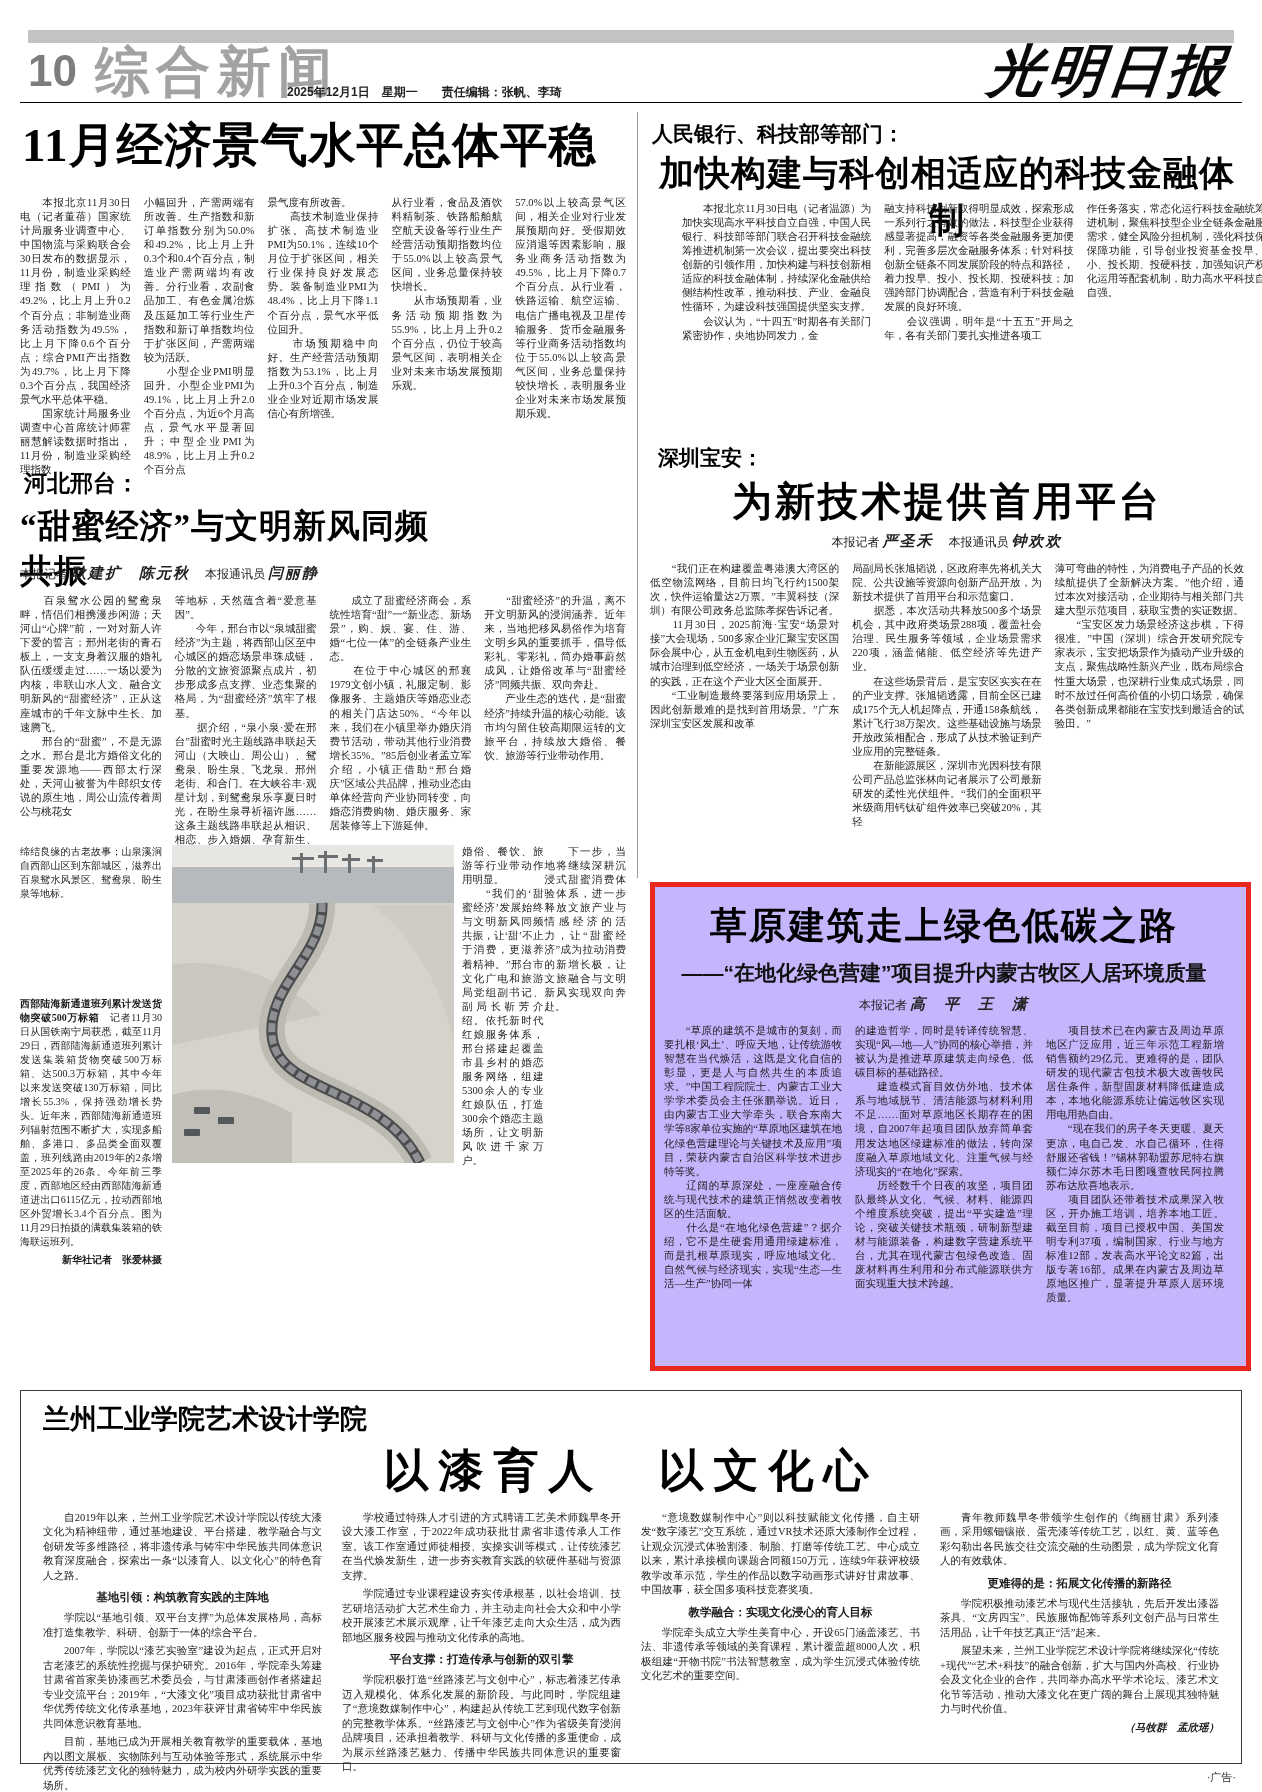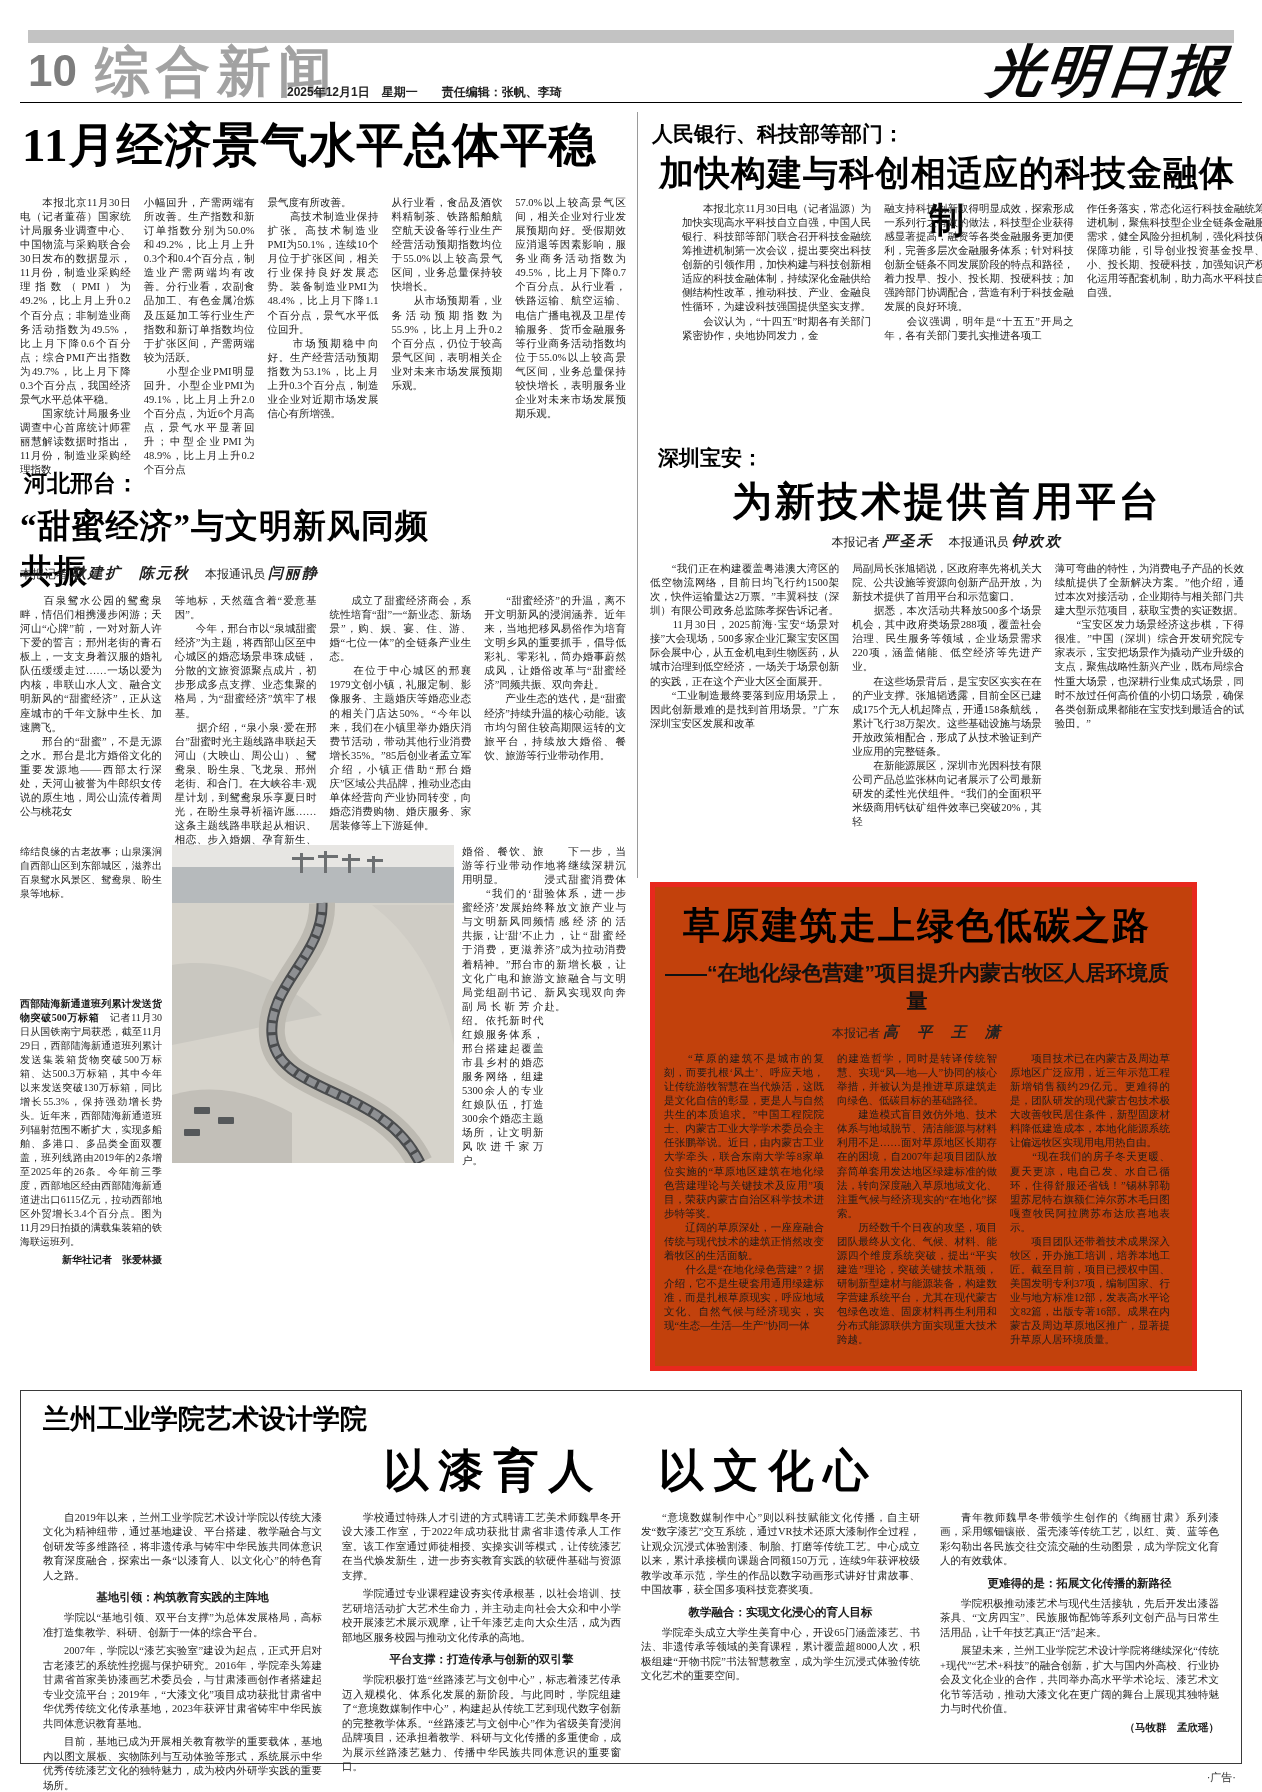--- a/index.html
+++ b/index.html
@@ -24,29 +24,29 @@
   
   .cols{display:flex;gap:13px;}
   .ncol{flex:1;font-size:10.5px;line-height:1.34;text-align:justify;white-space:pre-line;color:#1c1c1c;}
   .center{text-align:center;}
   
   .caption{font-size:10px;line-height:1.4;text-align:justify;color:#1c1c1c;}
   .caption .lead{font-weight:700;}
   .cap-credit{font-weight:700;text-align:right;margin-top:4px;}
   .photo-frame{background:#d9d8d4;}
   
-  .redbox{left:650px;top:882px;width:547px;height:489px;border:5px solid #e8281e;box-sizing:border-box;
-          padding:14px 22px 10px 9px;background:#c2410c;}
+  .redbox{left:650px;top:882px;width:601px;height:489px;border:5px solid #e8281e;box-sizing:border-box;
+          padding:14px 22px 10px 9px;background:#c4b5fd;}
   
   .adbox{left:20px;top:1390px;width:1222px;height:374px;border:1px solid #3a3a3a;box-sizing:border-box;
          background:#fff;}
   .subhead4{font-size:11.5px;font-weight:700;text-align:center;margin:7px 0 5px 0;white-space:normal;}
   .lz-p{margin:0 0 4px 0;text-indent:21px;}
   .lz-col{flex:1;font-size:10.5px;line-height:1.38;text-align:justify;color:#1c1c1c;}
-  .credit-right{text-align:right;font-weight:700;}
+  .credit-right{text-align:right;font-weight:700;font-style:italic;}
   .adnote{right:26px;top:1770px;font-size:11px;color:#333;}
 </style>
 </head>
 <body>
 
 <div id="page">
 
   <div class="abs topstrip"></div>
   <div class="abs pagenum sans">10</div>
   <div class="abs secname sans">综合新闻</div>

